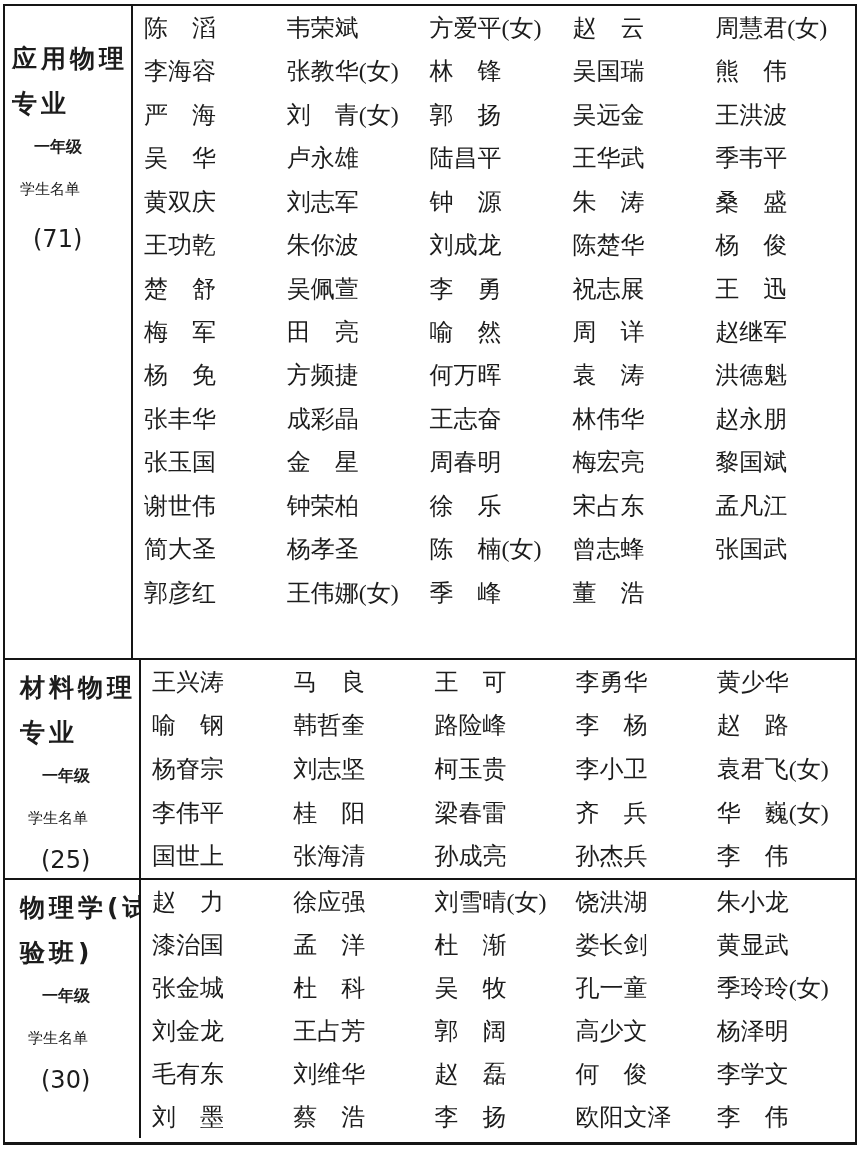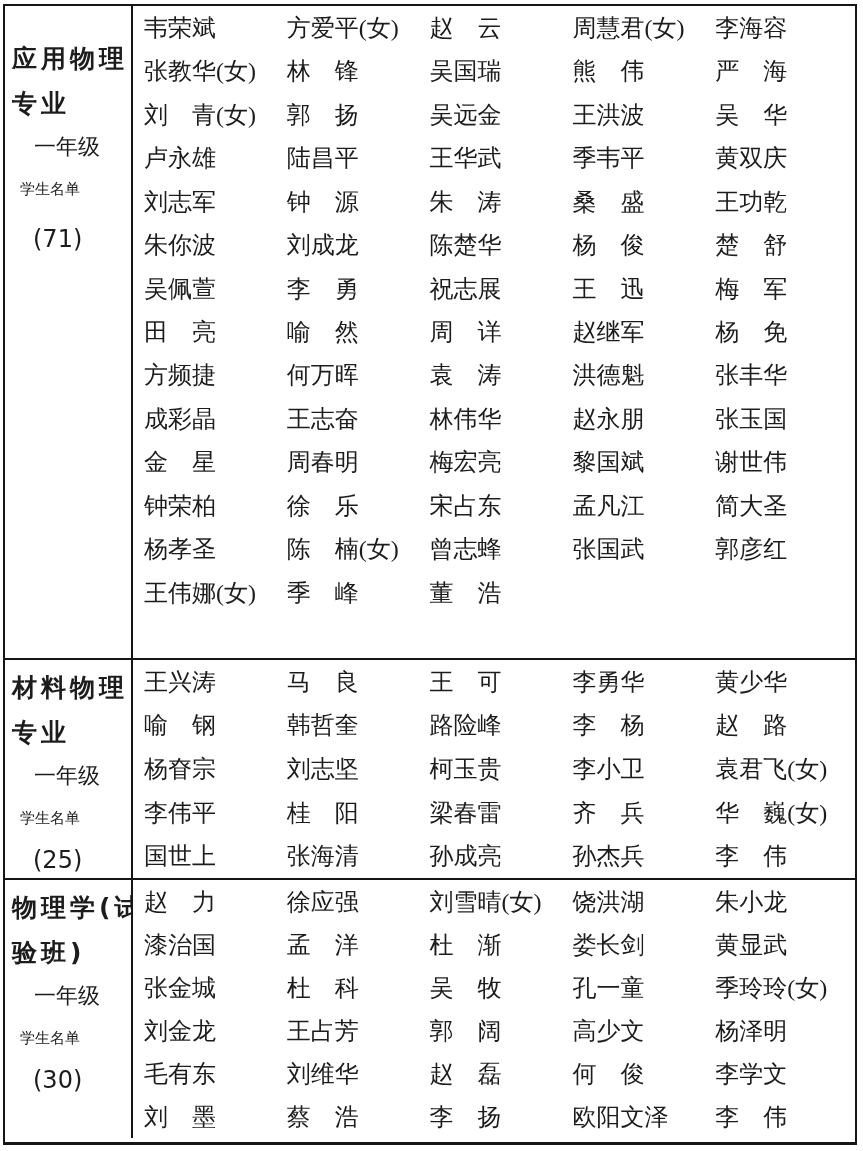--- a/index.html
+++ b/index.html
@@ -26,34 +26,34 @@
   .sec-1 { height: 218px; }
   .sec-2 { height: 258px; }
 
   .hdr {
     width: 128px; flex: none;
     border-right: 2px solid #151515;
     overflow: hidden;
     box-sizing: border-box;
   }
   .sec-0 .hdr { padding-top: 30px; }
-  .sec-1 .hdr, .sec-2 .hdr { padding-top: 5px; }
+  .sec-1 .hdr, .sec-2 .hdr { padding-top: 5px; margin-left: 8px; }
 
   .title-line {
     font-family: "DejaVu Sans", "Liberation Sans", sans-serif;
     font-weight: 900;
     font-size: 25px;
     line-height: 45px;
     letter-spacing: 4px;
     padding-left: 7px;
     white-space: nowrap;
   }
   .grade-line {
-    font-size: 22px; line-height: 42px;
-    padding-left: 29px; white-space: nowrap;
+    font-size: 16px; line-height: 42px;
+    padding-left: 29px; white-space: nowrap; font-weight: bold;
   }
   .list-line {
     font-size: 15px; line-height: 42px;
     padding-left: 15px; white-space: nowrap;
   }
   .count-line {
     font-family: "DejaVu Sans", "Liberation Sans", sans-serif;
     font-size: 24px; line-height: 42px;
     padding-left: 28px; white-space: nowrap;
   }
@@ -85,20 +85,21 @@
   <div class="roster" id="roster">
   <div class="section sec-0">
     <div class="hdr">
           <div class="title-line">应用物理</div>
           <div class="title-line">专业</div>
           <div class="grade-line">一年级</div>
           <div class="list-line">学生名单</div>
           <div class="count-line">(71)</div>
         </div>
     <div class="names">
+          <div class="name-cell">陈　滔</div>
           <div class="name-cell">韦荣斌</div>
           <div class="name-cell">方爱平(女)</div>
           <div class="name-cell">赵　云</div>
           <div class="name-cell">周慧君(女)</div>
           <div class="name-cell">李海容</div>
           <div class="name-cell">张教华(女)</div>
           <div class="name-cell">林　锋</div>
           <div class="name-cell">吴国瑞</div>
           <div class="name-cell">熊　伟</div>
           <div class="name-cell">严　海</div>

